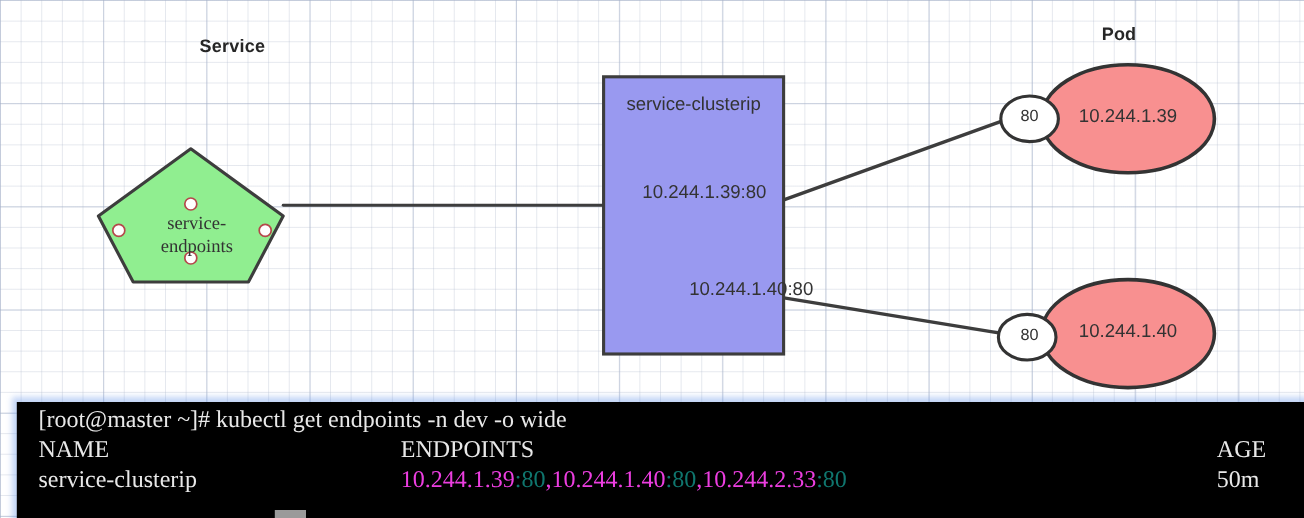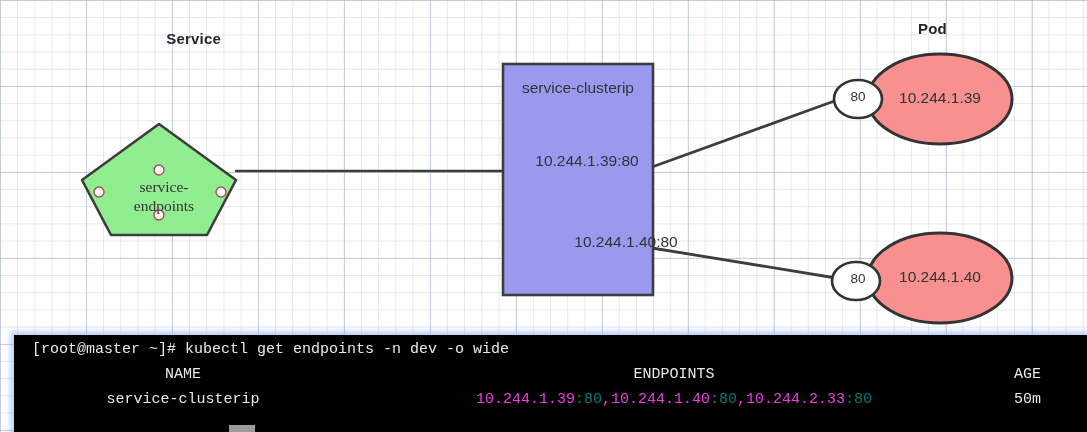--- a/index.html
+++ b/index.html
@@ -73,33 +73,33 @@
     top: 335px;
     width: 1073px;
     height: 97px;
     background: #000000;
     box-shadow: 0 0 5px 4px rgba(120,160,235,0.45);
     overflow: hidden;
   }
   .term-line {
     position: absolute;
     left: 18px;
-    font-family: Liberation Mono, monospace;
-    font-size: 15px;
+    font-family: Liberation Serif, serif;
+    font-size: 20px;
     line-height: 22px;
     color: #e8e8e8;
     white-space: pre;
     letter-spacing: 0px;
   }
   #term-line-1 { top: 4px; }
   #term-line-2 { top: 29px; }
   #term-line-3 { top: 54px; }
   .term-ip { color: #ec3ee0; }
   .term-sep { color: #0f766e; }
-  .term-col { display: inline-block; text-align: center; }
+  .term-col { display: inline-block; }
   #term-tab {
     position: absolute;
     left: 215px;
     bottom: 0;
     width: 26px;
     height: 7px;
     background: #9a9a9a;
   }
 </style>
 </head>

